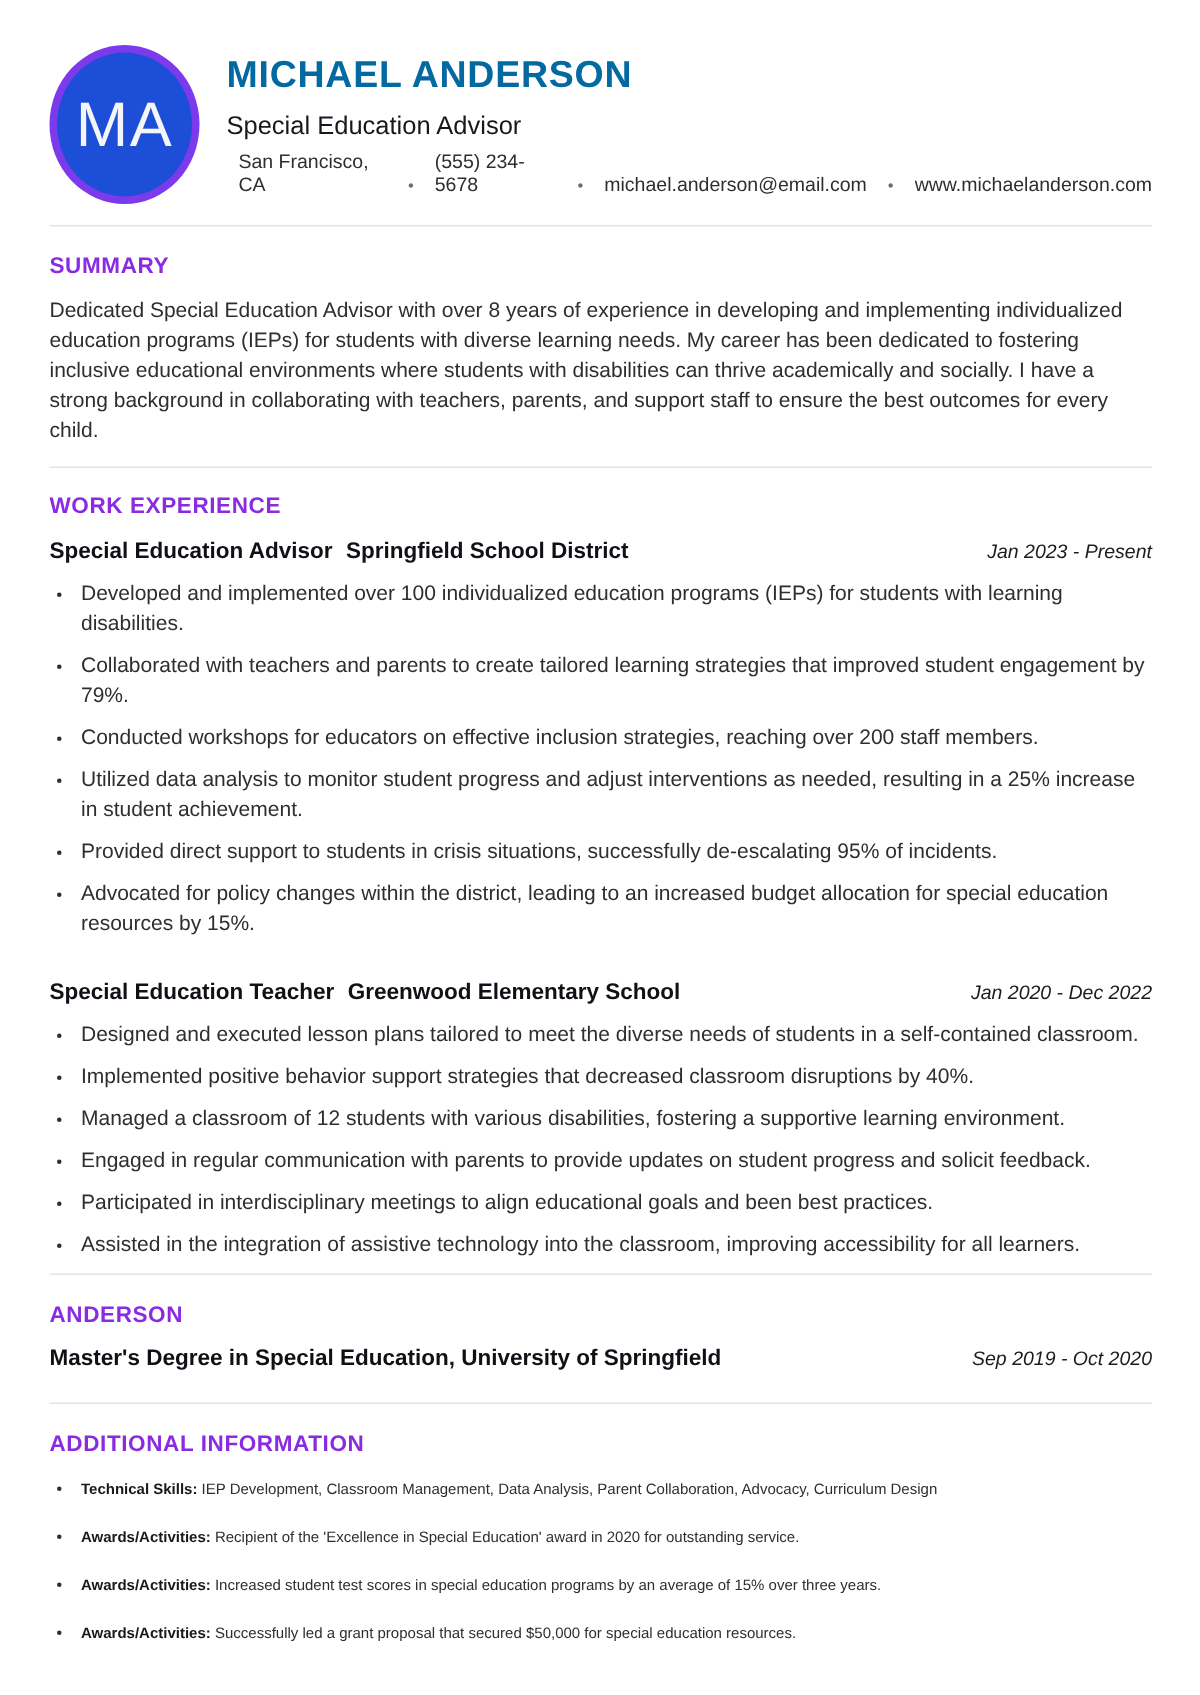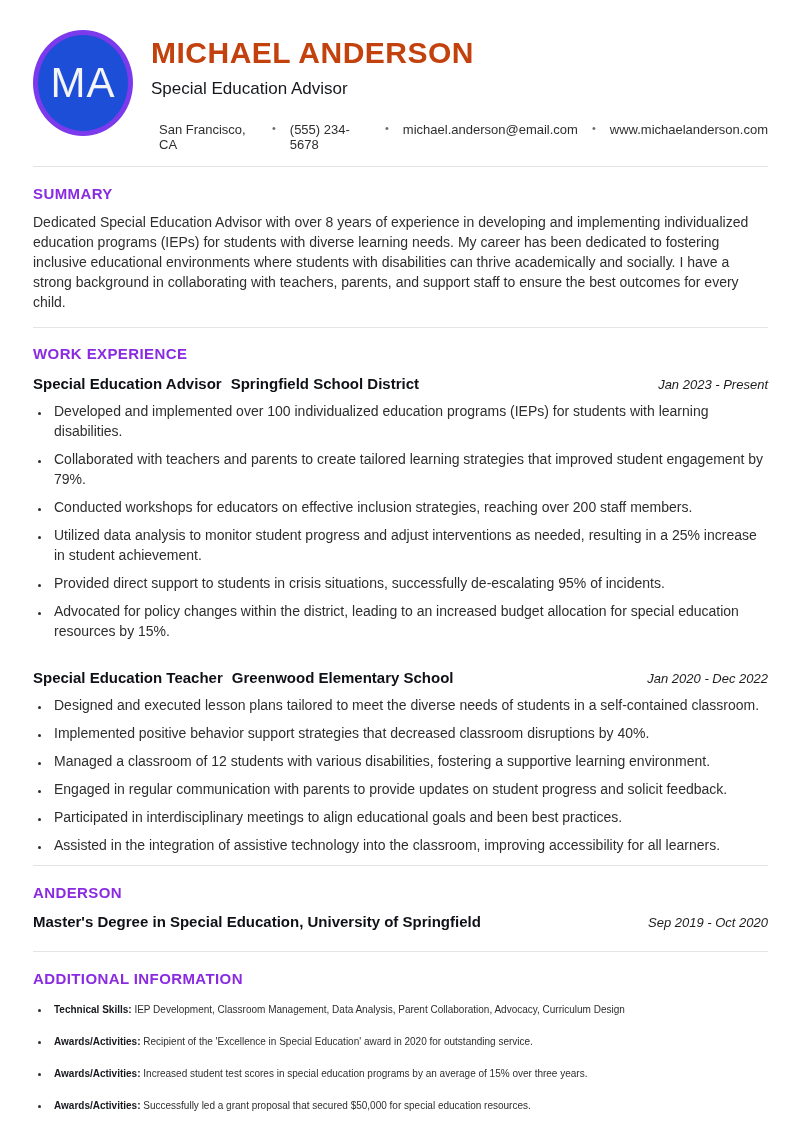--- a/index.html
+++ b/index.html
@@ -17,28 +17,28 @@
   .avatar {
     width: 100px; height: 106px; flex: 0 0 auto;
     border-radius: 50%;
     background: #1d4ed8;
     border: 5px solid #7c3aed;
     display: flex; align-items: center; justify-content: center;
     color: #f4f5f7; font-size: 42px; font-weight: 500; letter-spacing: 1px;
   }
   .header-text { padding-top: 6px; }
   .name {
-    color: #c2410c; font-size: 30px; font-weight: 800; letter-spacing: 0.5px;
+    color: #0369a1; font-size: 25px; font-weight: 800; letter-spacing: 0.5px;
   }
   .job-subtitle {
     margin-top: 9px; font-size: 17px; color: #16181d; font-weight: 400;
   }
   .contact-row {
-    margin-top: 23px; margin-left: 8px;
-    display: flex; align-items: flex-start; font-size: 13px; color: #2e2e2e;
+    margin-top: 6px; margin-left: 8px;
+    display: flex; align-items: flex-end; font-size: 13px; color: #2e2e2e;
   }
   .contact-sep {
     color: #6b6b6b; font-size: 11px; margin: 0 14px;
   }
 
   hr.divider {
     border: none; border-top: 1px solid #e4e4e4; height: 0;
   }
   .hr-1 { margin: 14px 0 0 0; }
 

